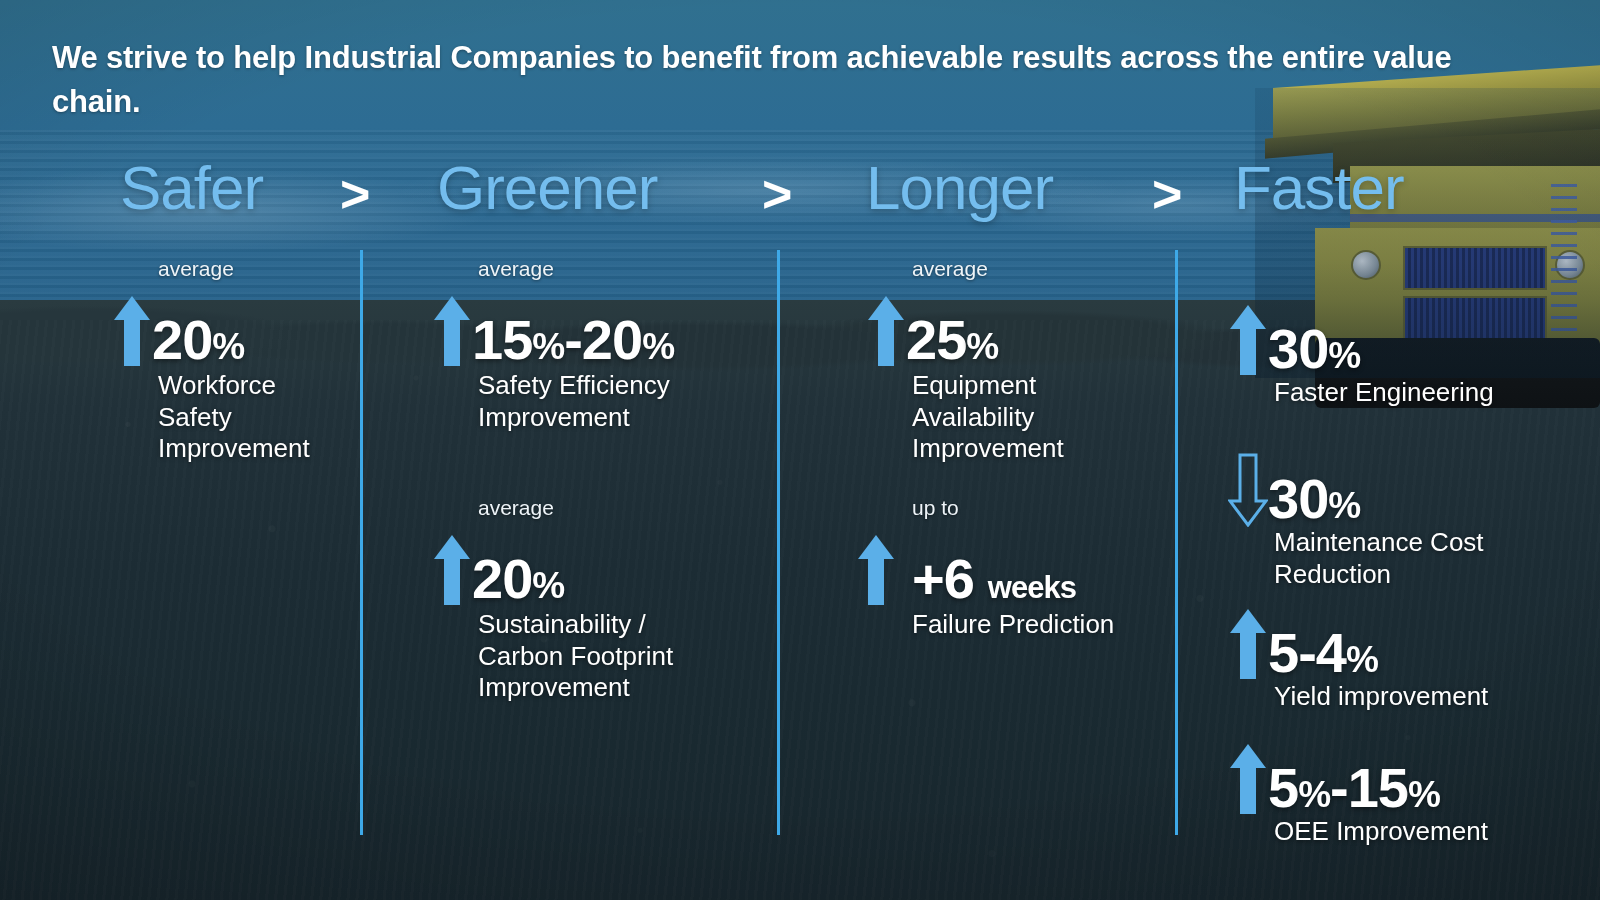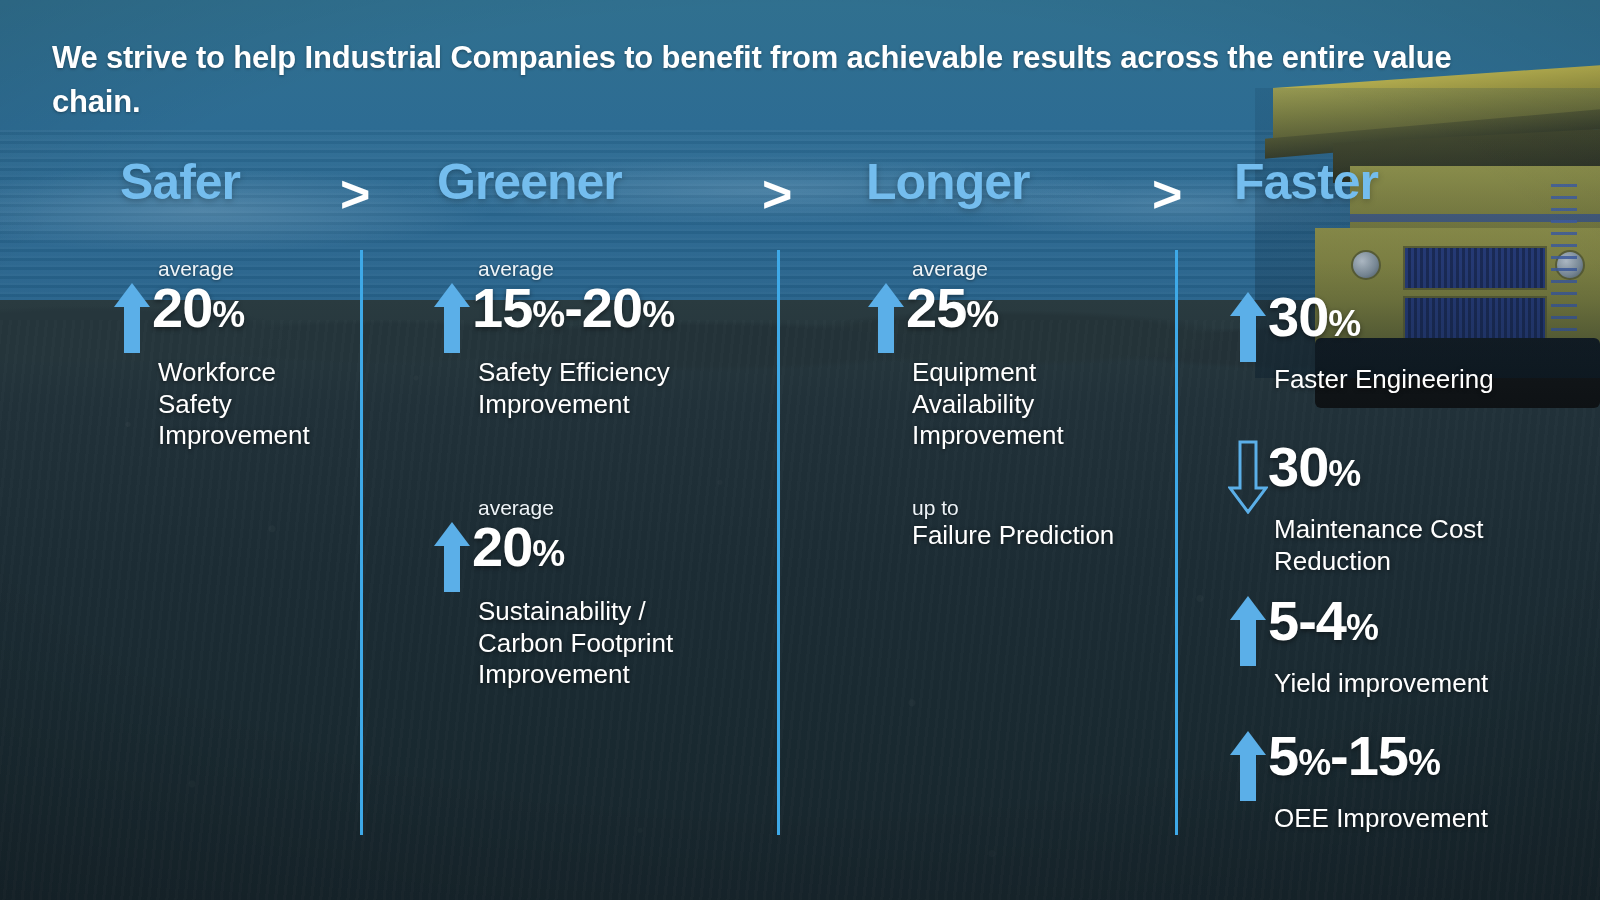--- a/index.html
+++ b/index.html
@@ -224,22 +224,22 @@
     line-height: 1;
     top: 168px;
   }
   .chev.c1 { left: 340px; }
   .chev.c2 { left: 762px; }
   .chev.c3 { left: 1152px; }
 
   .col-title {
     position: absolute;
     color: #74bdee;
-    font-size: 50px;
-    font-weight: bold;
+    font-size: 62px;
+    font-weight: normal;
     line-height: 1;
     letter-spacing: -1px;
     top: 157px;
     text-shadow: 0 2px 6px rgba(0,0,0,0.25);
   }
   .col-title.t1 { left: 120px; }
   .col-title.t2 { left: 437px; }
   .col-title.t3 { left: 866px; }
   .col-title.t4 { left: 1234px; }
 
@@ -251,21 +251,22 @@
   .metric .eyebrow {
     font-size: 21px;
     font-weight: normal;
     color: #eef4f8;
     line-height: 1;
     margin-left: 46px;
     text-shadow: 0 1px 3px rgba(0,0,0,0.45);
   }
   .metric .row {
     display: flex;
-    align-items: flex-start;
+    align-items: flex-end;
+    margin-top: 13px;
   }
   .arrow {
     width: 40px;
     flex: 0 0 40px;
     height: 74px;
     position: relative;
     margin-top: 2px;
   }
   .arrow svg { display: block; }
   .value {
@@ -411,20 +412,28 @@
         </div>
         <div class="value"><span>25</span><span class="pct">%</span></div>
       </div>
       <div class="caption">Equipment
 Availability
 Improvement</div>
     </div>
 
     <div class="metric m-long-2">
       <div class="eyebrow" style="margin-left:56px">up to</div>
+      <div class="row">
+        <div class="arrow">
+          <svg width="40" height="74" viewBox="0 0 40 74">
+              <polygon points="20,2 38,26 28,26 28,72 12,72 12,26 2,26" fill="#5bafe8"></polygon>
+            </svg>
+        </div>
+        <div class="value" style="margin-left:16px"><span>+6</span><span class="unit">weeks</span></div>
+      </div>
       <div class="caption" style="margin-left:56px">Failure Prediction</div>
     </div>
 
     <div class="metric m-fast-1">
       <div class="row">
         <div class="arrow">
           <svg width="40" height="74" viewBox="0 0 40 74">
               <polygon points="20,2 38,26 28,26 28,72 12,72 12,26 2,26" fill="#5bafe8"></polygon>
             </svg>
         </div>

